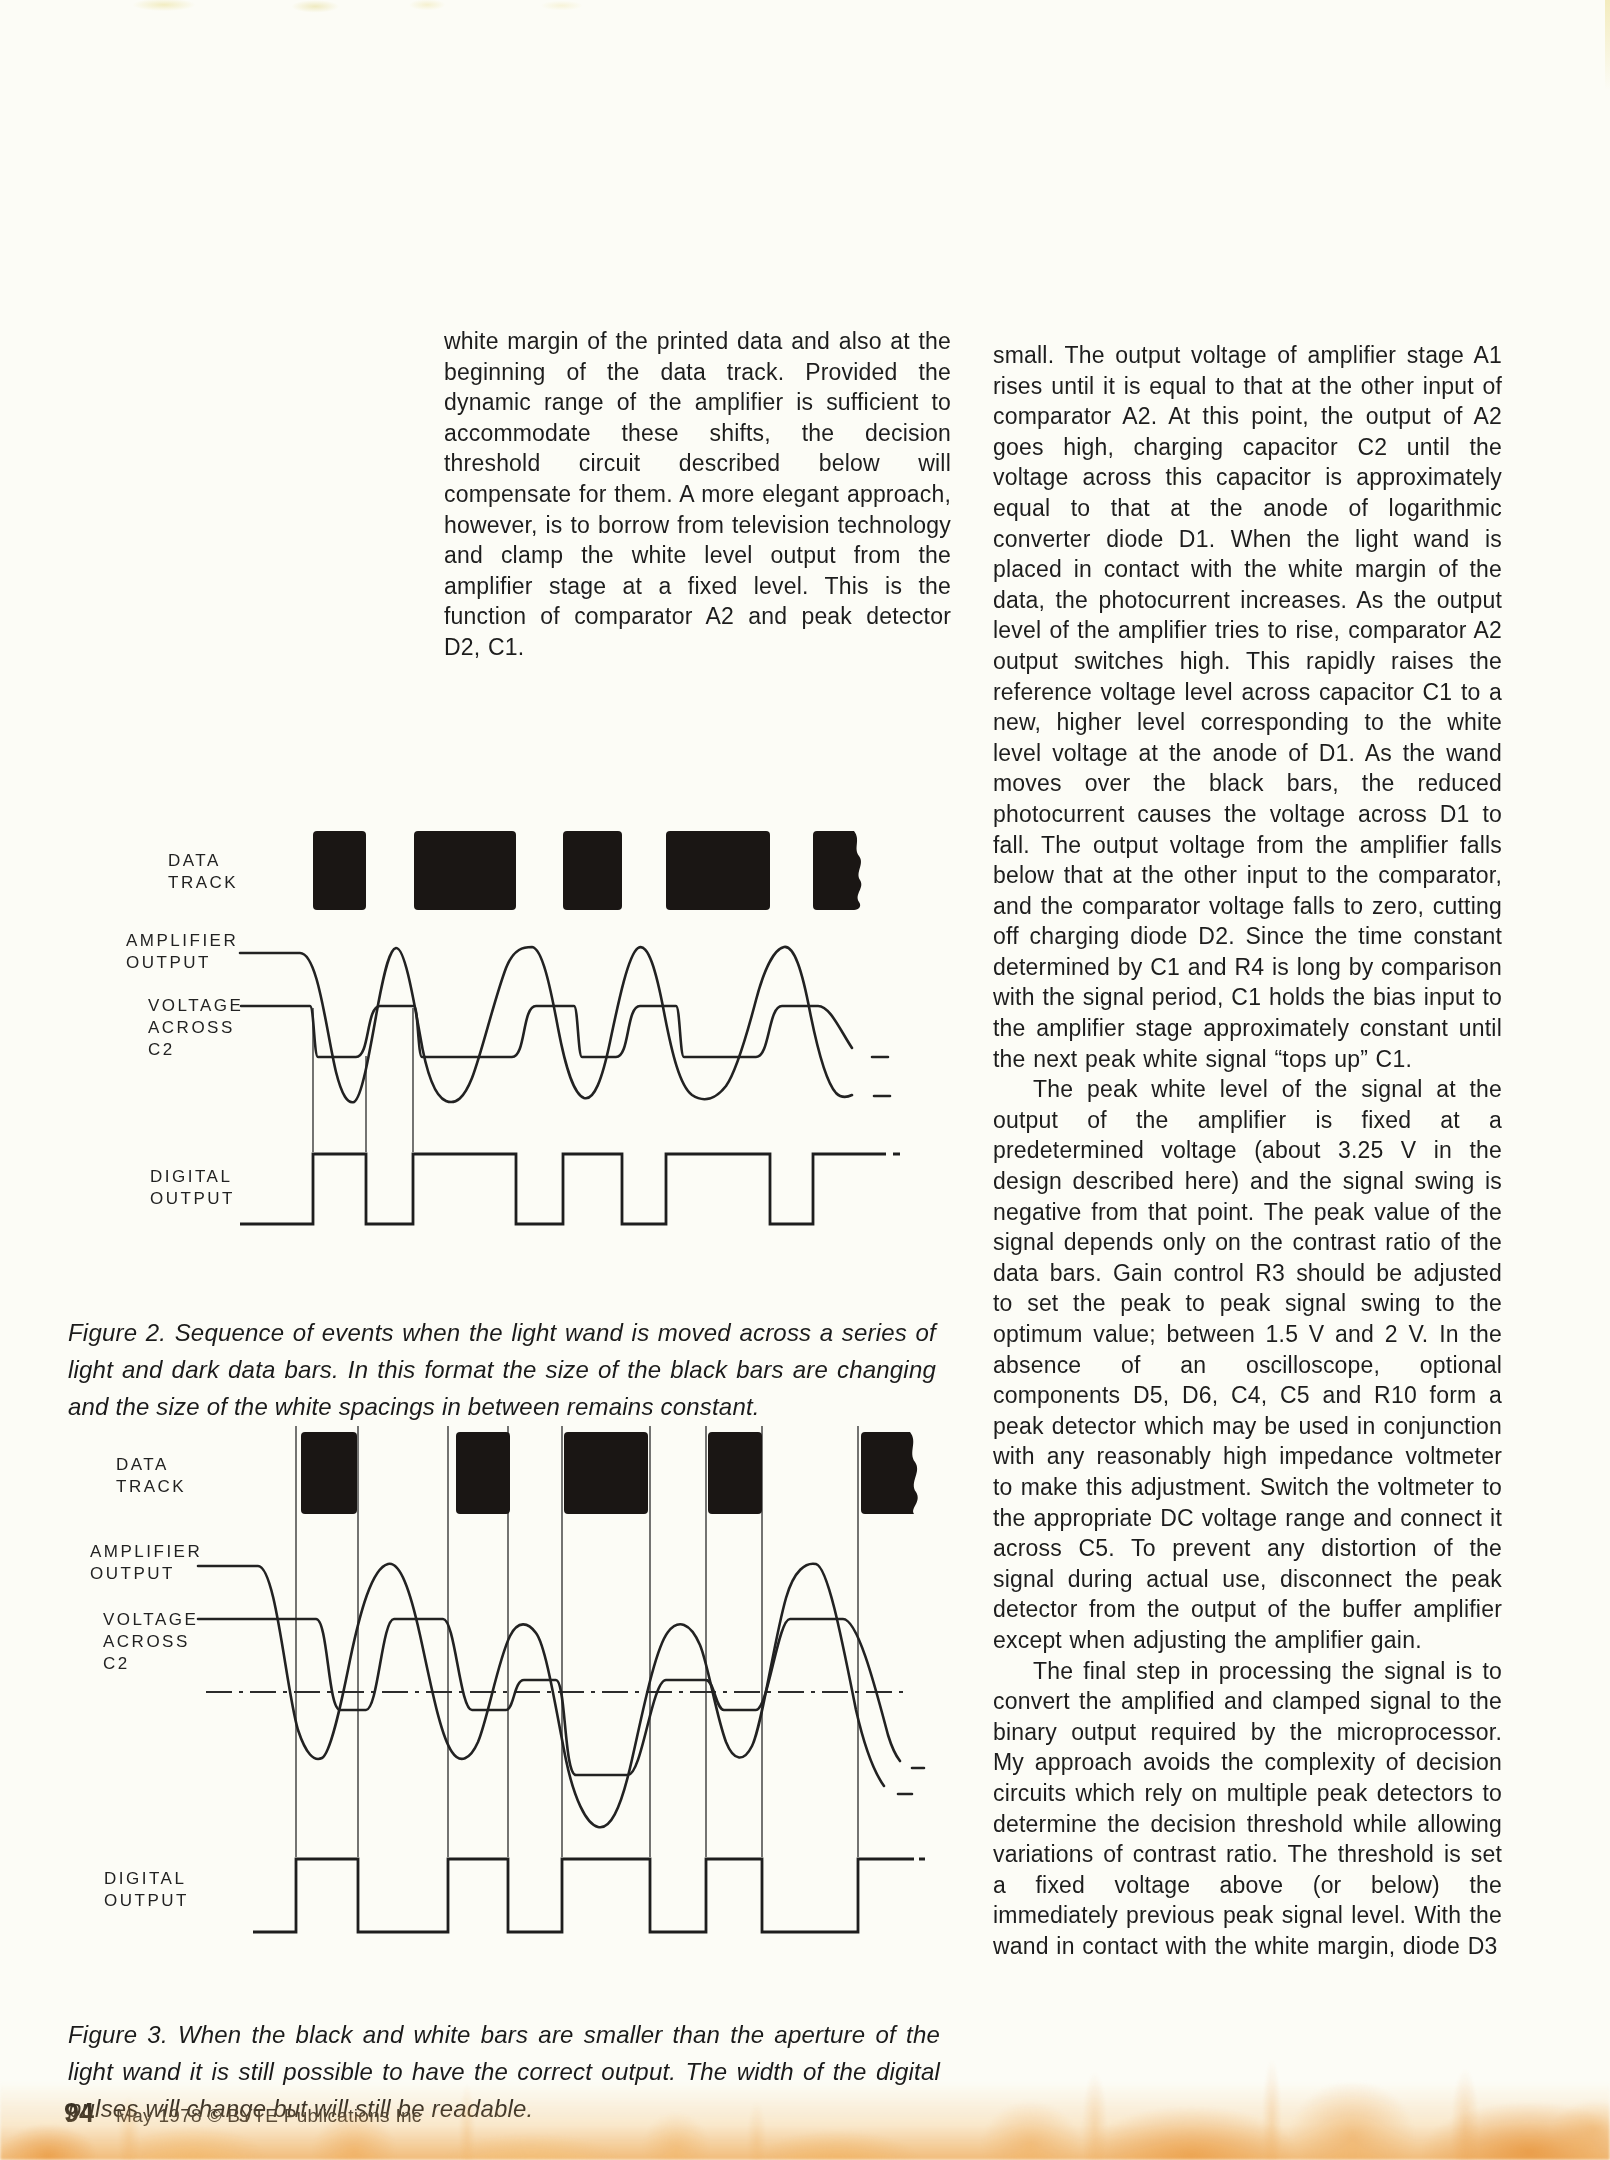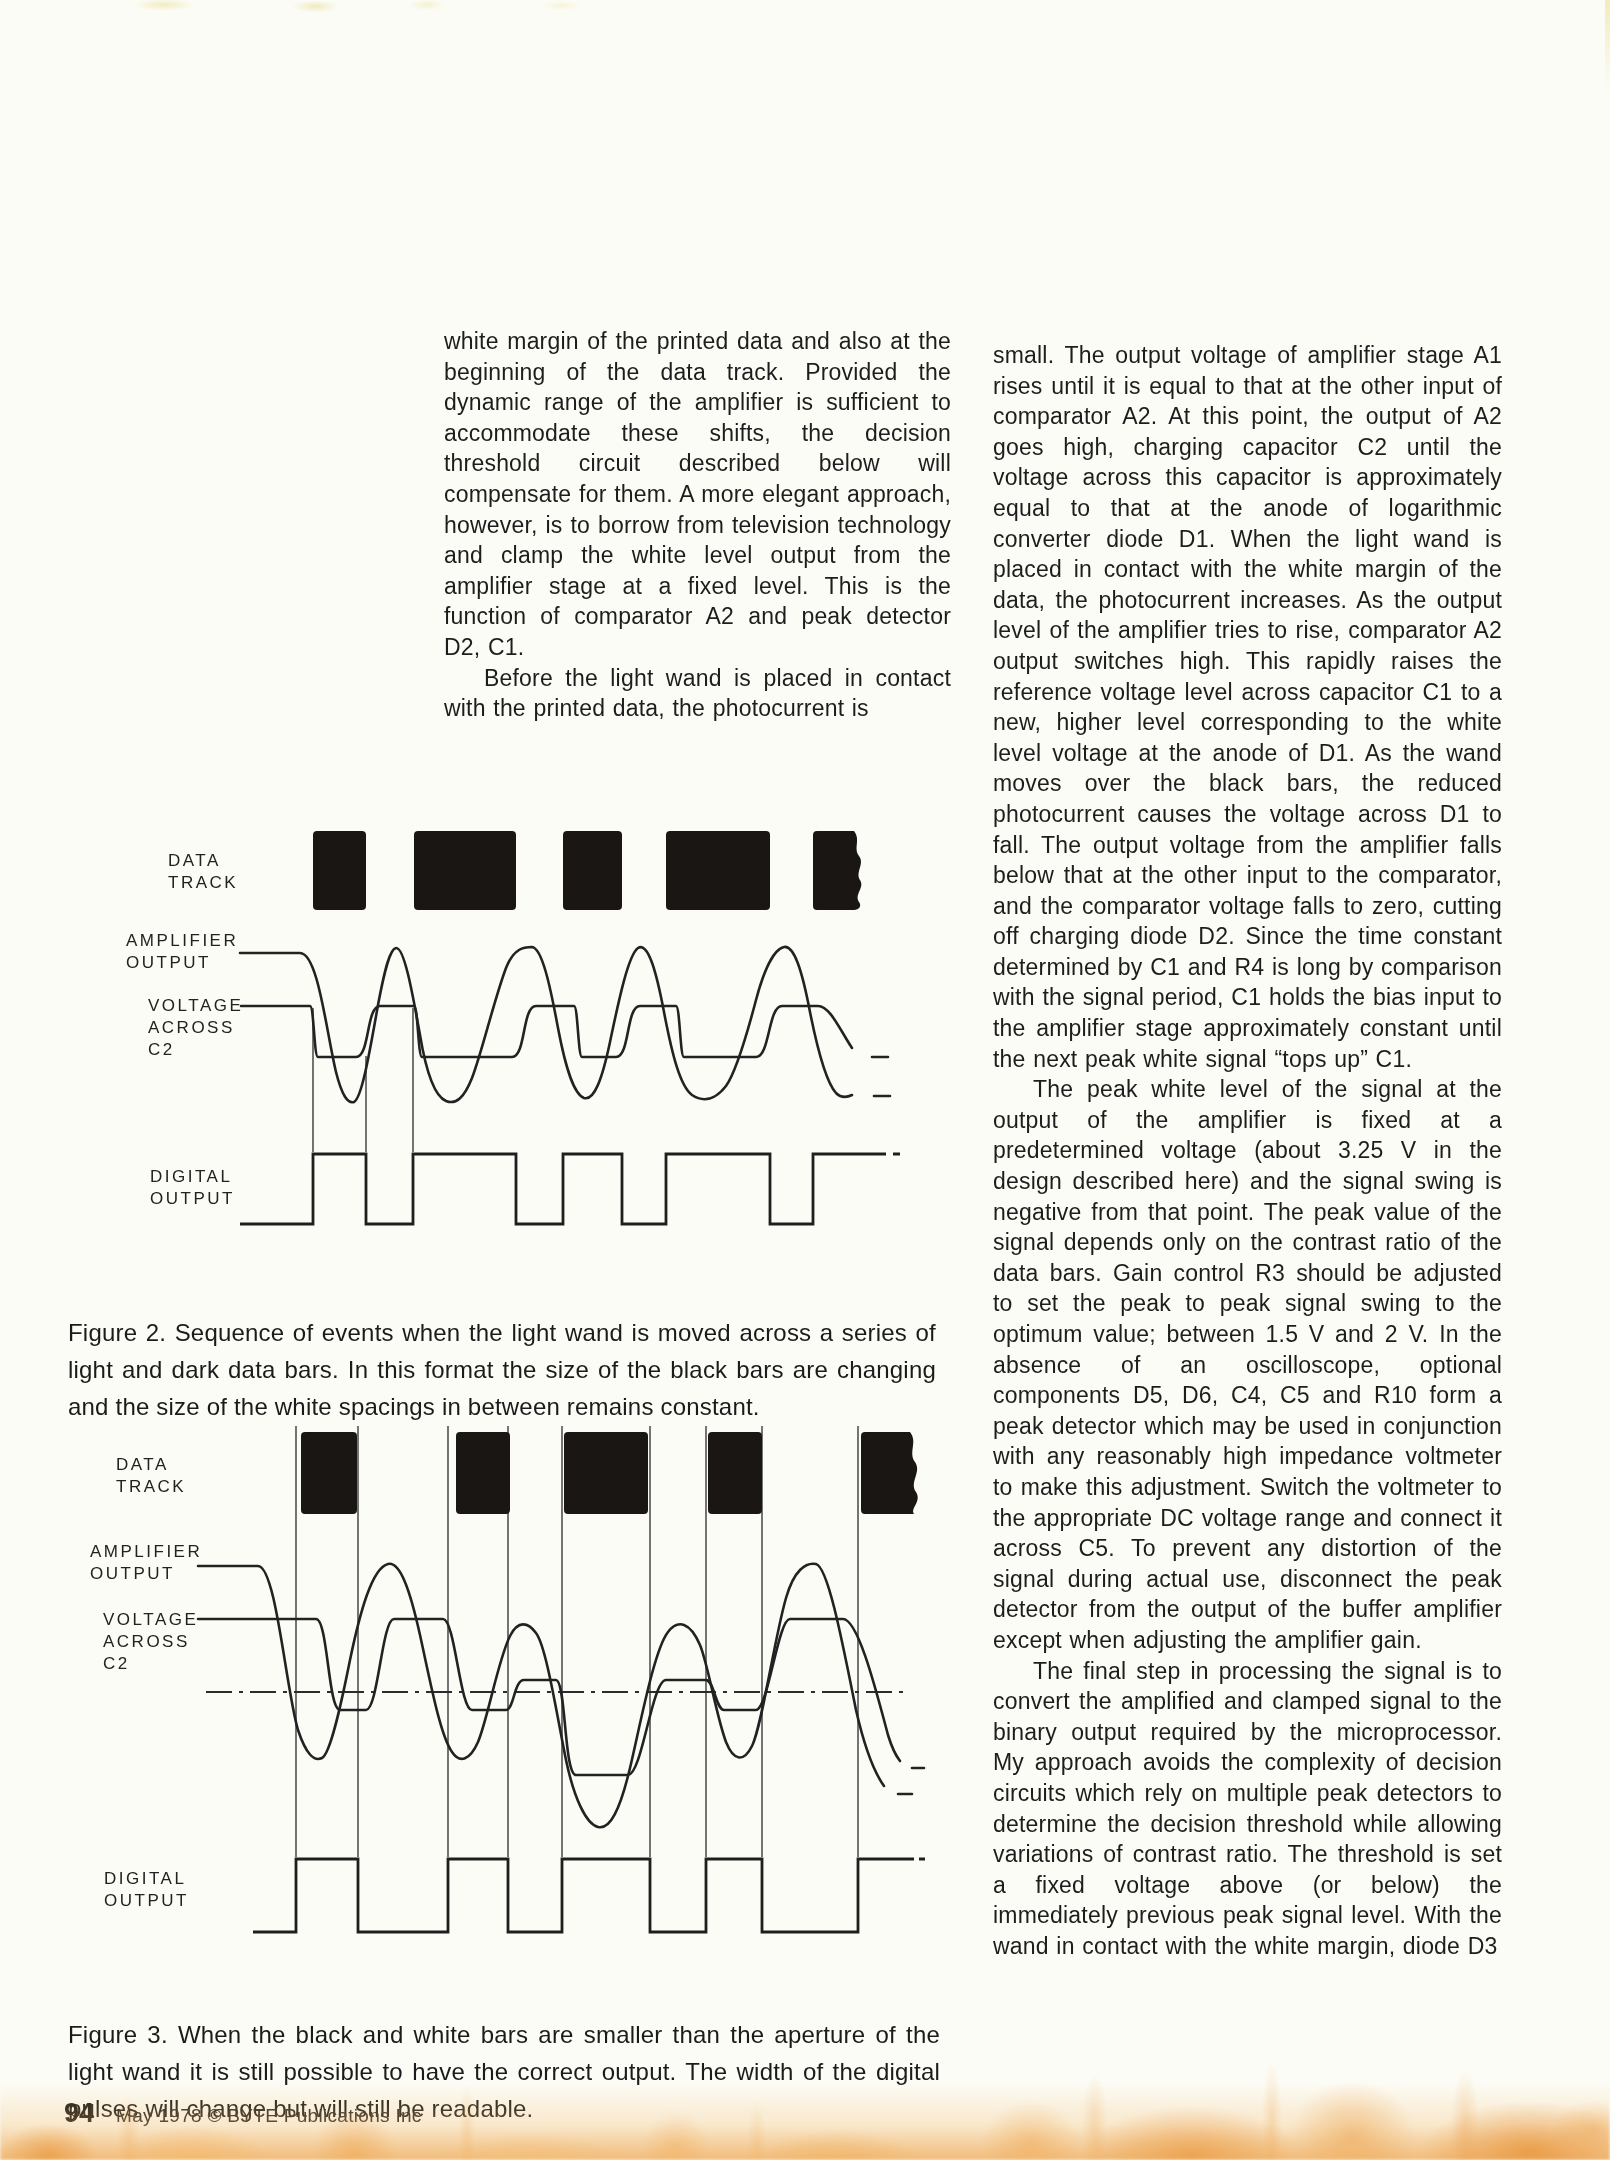--- a/index.html
+++ b/index.html
@@ -16,21 +16,21 @@
   .bodycol p{margin:0;}
   .bodycol p.ind{text-indent:40px;}
   .figure{position:absolute;margin:0;padding:0;}
   .fig-svg{display:block;}
   .fig-svg text{
     font-family:"Liberation Sans",sans-serif;font-size:17px;
     letter-spacing:2.5px;fill:#222;
   }
   .caption{
     position:absolute;font-size:24px;line-height:37px;
-    text-align:justify;color:#1b1b1b;letter-spacing:0.2px;
+    font-style:italic;text-align:justify;color:#1b1b1b;letter-spacing:0.2px;
   }
   .footer{
     position:absolute;left:64px;top:2098px;display:flex;align-items:baseline;gap:22px;
   }
   .page-num{font-size:27px;font-weight:bold;color:#161616;}
   .credit{font-size:19px;color:#232323;letter-spacing:0.3px;}
   .top-speckles{
     position:absolute;left:80px;top:0;width:560px;height:16px;
     background:
       radial-gradient(45px 9px at 15% 30%, rgba(240,234,185,.85), transparent 70%),
@@ -72,21 +72,20 @@
   }
 </style>
 </head>
 <body>
 
 <div class="top-speckles"></div>
 <div class="right-edge"></div>
 
 <div class="bodycol" style="left:444px;top:326px;">
   <p>white margin of the printed data and also at the beginning of the data track. Provided the dynamic range of the amplifier is sufficient to accommodate these shifts, the decision threshold circuit described below will compensate for them. A more elegant approach, however, is to borrow from television technology and clamp the white level output from the amplifier stage at a fixed level. This is the function of comparator A2 and peak detector D2, C1.</p>
-  <p class="ind">Before the light wand is placed in contact with the printed data, the photocurrent is</p>
 </div>
 
 <div class="bodycol" style="left:993px;top:340px;width:509px;">
   <p>small. The output voltage of amplifier stage A1 rises until it is equal to that at the other input of comparator A2. At this point, the output of A2 goes high, charging capacitor C2 until the voltage across this capacitor is approximately equal to that at the anode of logarithmic converter diode D1. When the light wand is placed in contact with the white margin of the data, the photocurrent increases. As the output level of the amplifier tries to rise, comparator A2 output switches high. This rapidly raises the reference voltage level across capacitor C1 to a new, higher level corresponding to the white level voltage at the anode of D1. As the wand moves over the black bars, the reduced photocurrent causes the voltage across D1 to fall. The output voltage from the amplifier falls below that at the other input to the comparator, and the comparator voltage falls to zero, cutting off charging diode D2. Since the time constant determined by C1 and R4 is long by comparison with the signal period, C1 holds the bias input to the amplifier stage approximately constant until the next peak white signal “tops up” C1.</p>
   <p class="ind">The peak white level of the signal at the output of the amplifier is fixed at a predetermined voltage (about 3.25 V in the design described here) and the signal swing is negative from that point. The peak value of the signal depends only on the contrast ratio of the data bars. Gain control R3 should be adjusted to set the peak to peak signal swing to the optimum value; between 1.5 V and 2 V. In the absence of an oscilloscope, optional components D5, D6, C4, C5 and R10 form a peak detector which may be used in conjunction with any reasonably high impedance voltmeter to make this adjustment. Switch the voltmeter to the appropriate DC voltage range and connect it across C5. To prevent any distortion of the signal during actual use, disconnect the peak detector from the output of the buffer amplifier except when adjusting the amplifier gain.</p>
   <p class="ind">The final step in processing the signal is to convert the amplified and clamped signal to the binary output required by the microprocessor. My approach avoids the complexity of decision circuits which rely on multiple peak detectors to determine the decision threshold while allowing variations of contrast ratio. The threshold is set a fixed voltage above (or below) the immediately previous peak signal level. With the wand in contact with the white margin, diode D3</p>
 </div>
 
 <figure class="figure" style="left:60px;top:790px;width:860px;height:460px;">
   <svg class="fig-svg" width="860" height="460" viewBox="0 0 860 460">

